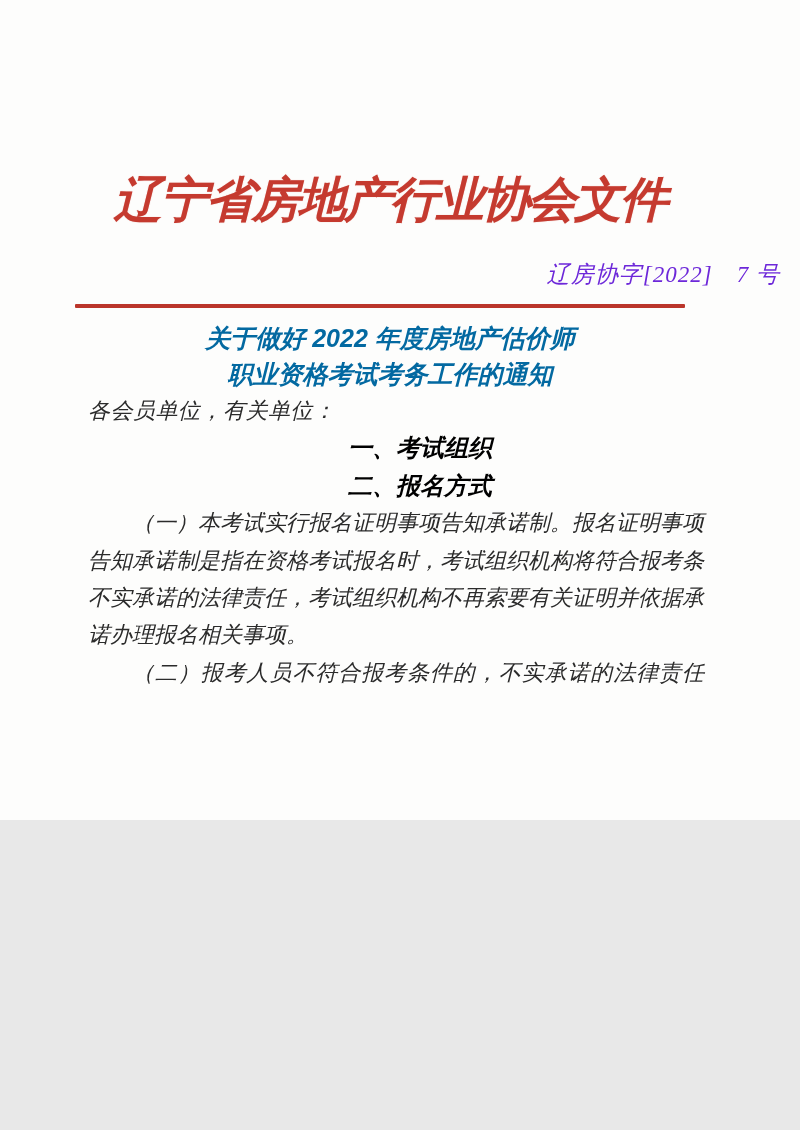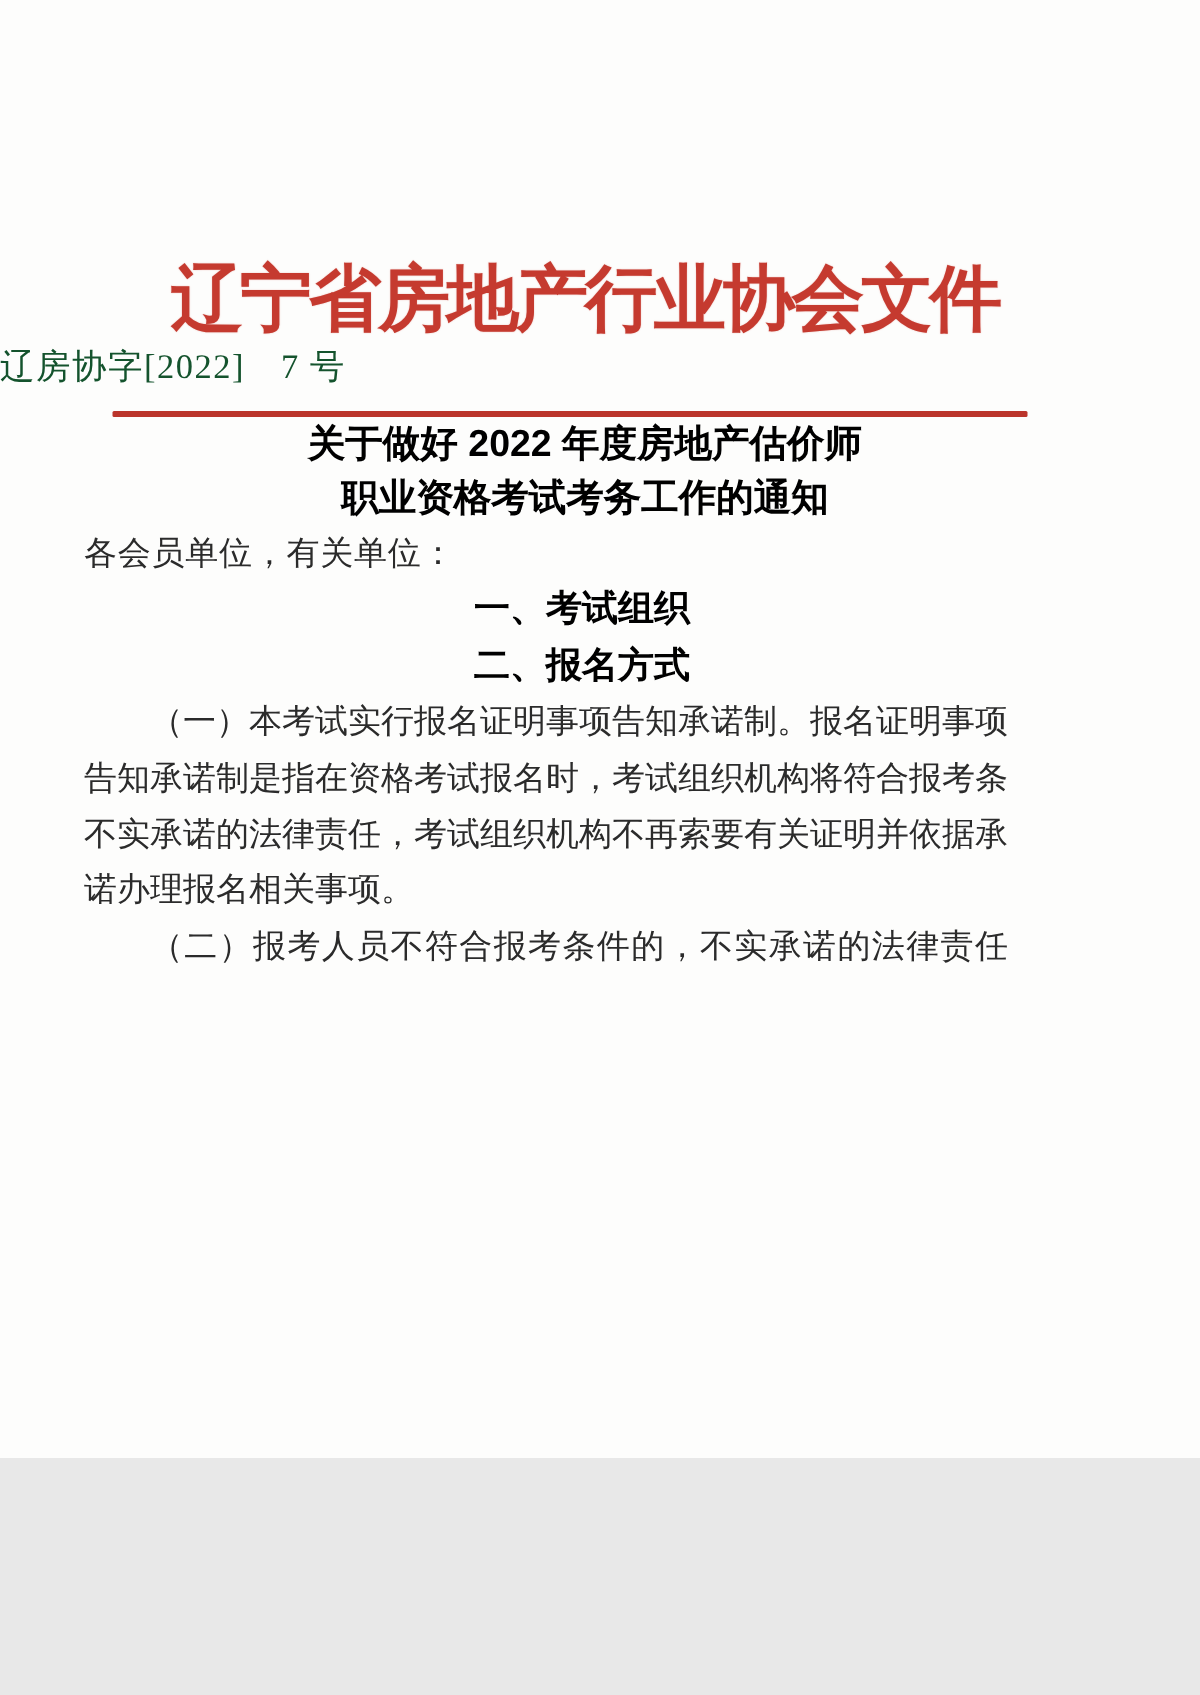--- a/index.html
+++ b/index.html
@@ -1,74 +1,76 @@
 <!DOCTYPE html>
 <html><head>
 <meta charset="utf-8">
 <style>
   * { margin: 0; padding: 0; box-sizing: border-box; }
   html, body { background: #e8e8e8; }
   .page {
     position: relative;
     width: 800px;
-    height: 972px;
+    height: 820px;
     margin: 0 auto;
     background: #fdfdfc;
     overflow: hidden;
     font-family: "Liberation Serif", "DejaVu Serif", serif;
     color: #262626;
+    font-style: italic;
   }
   .sheet { width: 780px; }
 
   
   .masthead {
     margin-top: 170px;
     text-align: center;
     font-size: 48px;
     line-height: 60px;
     font-weight: bold;
     letter-spacing: -2px;
     color: #c53a2f;
     font-family: "Liberation Serif", "DejaVu Serif", serif;
     text-shadow: 0 0 1px rgba(197,58,47,.4);
   }
 
   
   .doc-number {
-    text-align: left;
+    margin-top: 30px;
+    text-align: right;
     font-size: 23px;
     line-height: 30px;
-    color: #14532d;
+    color: #6d28d9;
     letter-spacing: 1px;
   }
 
   
   .divider {
     margin-top: 14px;
     margin-left: 75px;
     width: 610px;
     height: 4px;
     background: #bb352b;
     border-radius: 1px;
   }
 
   
   .doc-title {
-    margin-top: 0;
+    margin-top: 12px;
     text-align: center;
     font-family: "Liberation Sans", "DejaVu Sans", sans-serif;
     font-weight: bold;
     font-size: 25px;
     line-height: 36px;
-    color: #000000;
+    color: #0369a1;
   }
 
   
   .body-col {
-    margin-left: 56px;
+    margin-left: 88px;
     width: 616px;
     font-size: 22px;
     color: #2b2b2b;
   }
   .doc-line {
     line-height: 37.4px;
     text-align: justify;
     white-space: nowrap;
   }
   .doc-line.fill { text-align-last: justify; white-space: normal; }

